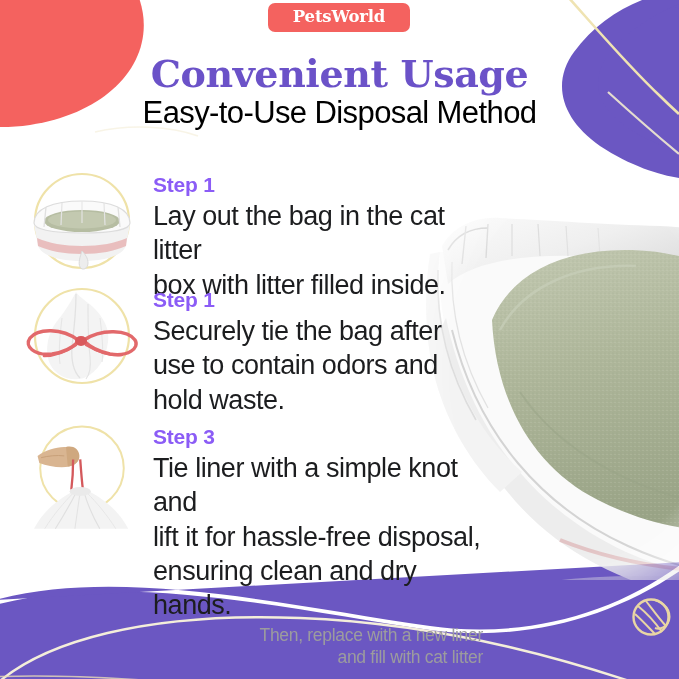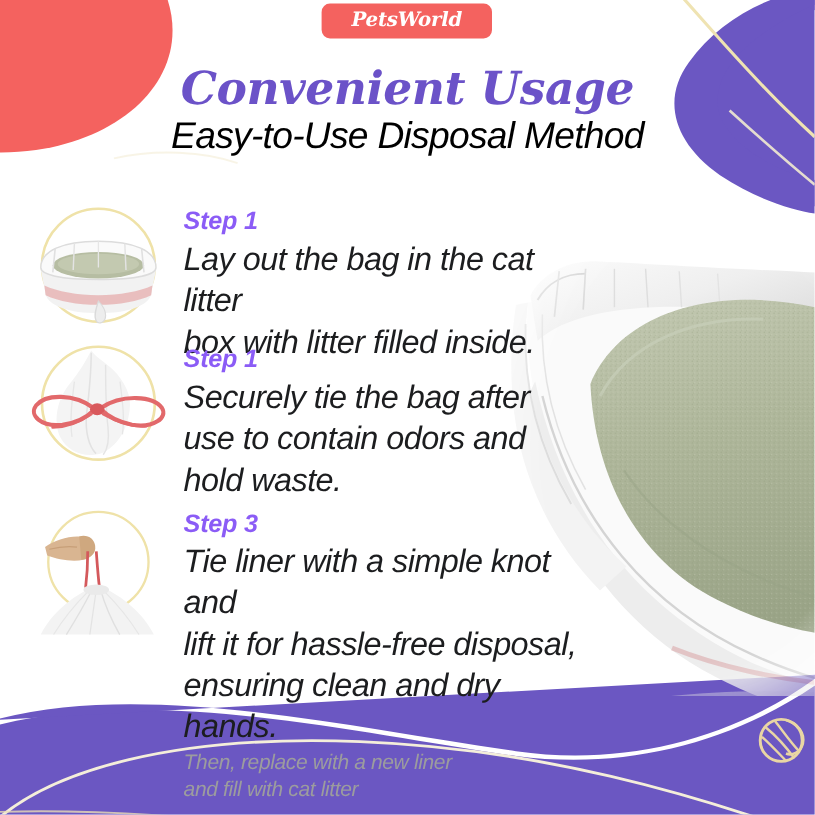--- a/index.html
+++ b/index.html
@@ -9,21 +9,20 @@
   }
   body {
     font-family: "Liberation Sans", sans-serif;
   }
   #infographic {
     position: relative;
     width: 679px;
     height: 679px;
     overflow: hidden;
     background: #ffffff;
-    font-style: italic;
   }
   .layer {
     position: absolute;
     top: 0; left: 0;
     width: 679px;
     height: 679px;
   }
   #bg-decor { z-index: 1; }
   #photo-layer { z-index: 2; }
   #content { z-index: 3; position: absolute; top:0; left:0; width:679px; height:679px; }
@@ -122,20 +121,21 @@
     white-space: pre-line;
   }
   .step-note {
     color: #9C9C9E;
     font-family: "Liberation Sans", sans-serif;
     font-size: 17.5px;
     line-height: 1.3;
     letter-spacing: -0.3px;
     margin: 1px 0 0 0;
     white-space: pre-line;
+    text-align: right;
   }
 </style>
 </head>
 <body>
 
 <div id="infographic">
 
   <svg class="layer" id="bg-decor" viewBox="0 0 679 679">
     <defs>
       <clipPath id="frameClip">

